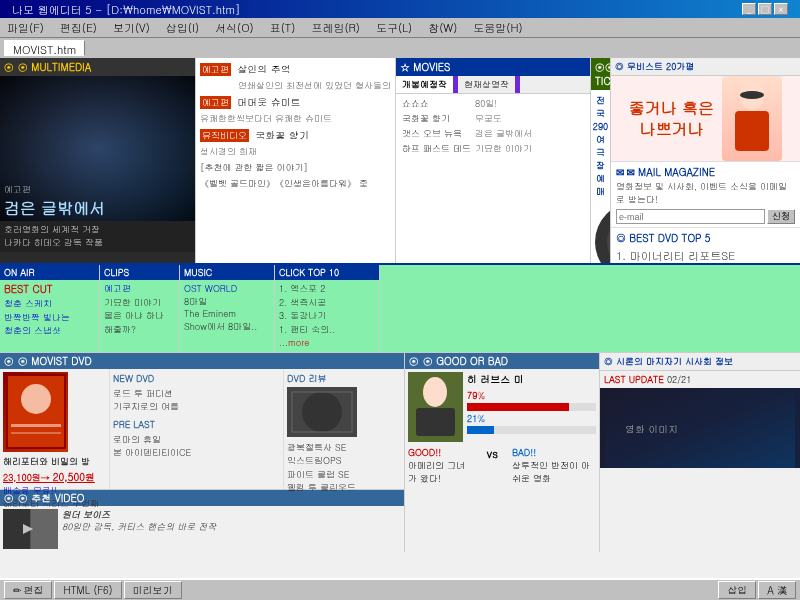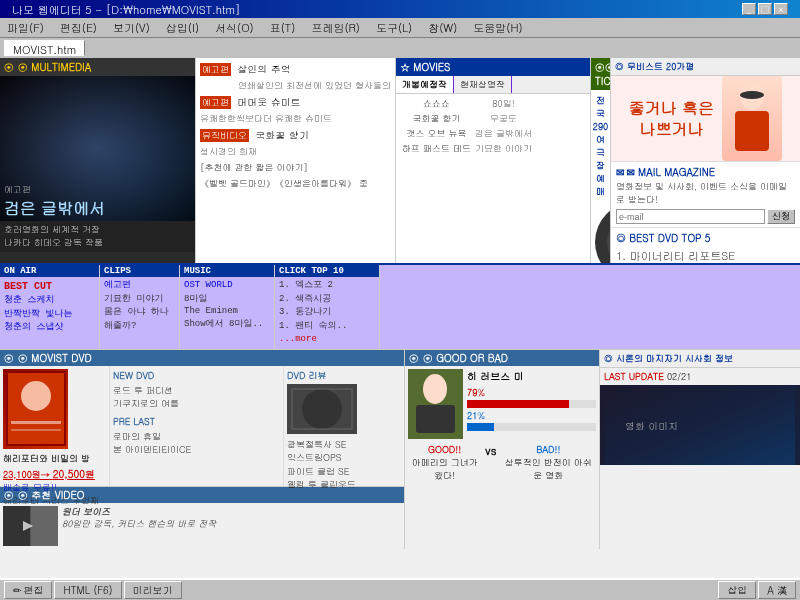--- a/index.html
+++ b/index.html
@@ -32,42 +32,42 @@
     .movie-title-kr { font-size: 16px; font-weight: bold; color: #aaddff; line-height: 1.2; position: relative; z-index: 1; }
     .multimedia-desc { background: #222; padding: 3px 4px; font-size: 9px; color: #ccc; line-height: 1.4; }
     
     
     .preview-box { width: 200px; background: white; flex-shrink: 0; border-left: 1px solid #ccc; padding: 4px; font-size: 10px; overflow: hidden; }
     
     
     .movies-box { width: 195px; background: white; flex-shrink: 0; border-left: 1px solid #ccc; font-size: 10px; overflow: hidden; }
     .movies-header { background: #003399; color: white; padding: 2px 4px; font-size: 10px; font-weight: bold; }
     .movies-tabs { display: flex; background: #eee; border-bottom: 1px solid #ccc; }
-    .movies-tab { padding: 2px 6px; font-size: 9px; cursor: pointer; border-right: 1px solid #6d28d9; }
+    .movies-tab { padding: 2px 6px; font-size: 9px; cursor: pointer; border-right: 5px solid #6d28d9; }
     .movies-tab.active { background: white; font-weight: bold; }
     .movies-list { padding: 2px 4px; }
     
     
     .ticketing-box { flex: 1; background: white; border-left: 1px solid #ccc; font-size: 10px; overflow: hidden; }
     .ticketing-header { background: #336600; color: white; padding: 2px 4px; font-size: 10px; font-weight: bold; }
     .ticketing-content { padding: 4px; display: flex; flex-direction: column; align-items: center; }
     .ticket-img { width: 80px; height: 80px; background: #333; border-radius: 50%; display: flex; align-items: center; justify-content: center; color: white; font-size: 9px; margin: 4px auto; }
     
     
     .right-sidebar { width: 190px; background: white; border-left: 1px solid #ccc; flex-shrink: 0; overflow: hidden; }
     .sidebar-ad { width: 100%; height: 85px; background: #ffeeee; display: flex; align-items: center; justify-content: center; overflow: hidden; padding: 4px; }
     .ad-text-big { font-size: 16px; font-weight: bold; color: #cc3300; text-align: center; line-height: 1.3; }
     .sidebar-section { padding: 3px 5px; border-top: 1px solid #ddd; }
     .sidebar-header { color: #003399; font-weight: bold; font-size: 10px; margin-bottom: 2px; display: flex; align-items: center; gap: 2px; }
     .mail-form { display: flex; gap: 2px; margin-top: 2px; }
     .mail-input { flex: 1; border: 1px solid #999; font-size: 9px; padding: 1px 2px; }
     .mail-btn { background: #c0c0c0; border: 1px solid; border-color: white #808080 #808080 white; font-size: 9px; padding: 0 4px; cursor: pointer; }
     
     
-    .onair-section { display: flex; width: 100%; background: #c4b5fd; border-top: 2px solid #003399; border-bottom: 1px solid #ccc; font-family: Liberation Mono, monospace; }
+    .onair-section { display: flex; width: 100%; background: #86efac; border-top: 2px solid #003399; border-bottom: 1px solid #ccc; }
     
     .onair-col { border-right: 1px solid #ccc; }
     .onair-header { background: #003399; color: white; padding: 1px 4px; font-size: 9px; font-weight: bold; }
     .onair-content { padding: 2px 4px; font-size: 9px; color: #333; line-height: 1.5; }
     .onair-col1 { width: 100px; }
     .onair-col2 { width: 80px; }
     .onair-col3 { width: 95px; }
     .onair-col4 { width: 105px; }
     .best-cut-label { color: #cc0000; font-weight: bold; font-size: 10px; }
     .onair-link { color: #0000cc; cursor: pointer; }
@@ -124,21 +124,21 @@
 
     .ad-person { 
       width: 60px; height: 85px; 
       background: linear-gradient(180deg, #ffddcc 0%, #ffbbaa 100%);
       border-radius: 4px;
       display: flex; align-items: center; justify-content: center;
       color: #333; font-size: 8px;
       overflow: hidden;
     }
 
-    table { border-collapse: collapse; text-align: center; }
+    table { border-collapse: collapse; }
     .movies-table td { padding: 1px 2px; font-size: 9px; }
     .preview-tag { background: #cc3300; color: white; font-size: 9px; padding: 0 2px; margin-right: 3px; }
     .preview-line { margin-bottom: 2px; line-height: 1.5; }
   </style>
 </head>
 <body>
 
 <div class="title-bar">
   <span>나모 웹에디터 5 - [D:\home\MOVIST.htm]</span>
   <div class="title-bar-buttons">
@@ -429,21 +429,21 @@
                 <div class="progress-fill-good" style="width:79%;"></div>
               </div>
               <div class="bad-label">
                 <span>21</span>%
               </div>
               <div class="progress-bar">
                 <div class="progress-fill-bad" style="width:21%;"></div>
               </div>
             </div>
           </div>
-          <div style="display:flex;gap:4px;margin-top:4px;font-size:9px;text-align:center;">
+          <div style="display:flex;gap:14px;margin-top:4px;font-size:9px;">
             <div>
               <span class="good-label">GOOD!!</span><br>
               <span>아메리의 그녀가 왔다!</span>
             </div>
             <div style="font-size:11px;font-weight:bold;">vs</div>
             <div>
               <span class="bad-label">BAD!!</span><br>
               <span>상투적인 반전이 아쉬운 영화</span>
             </div>
           </div>

